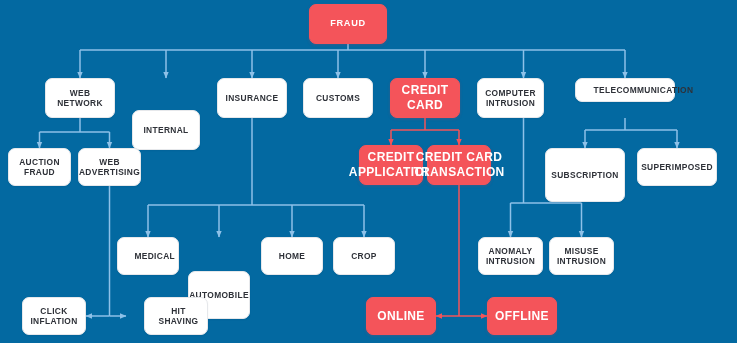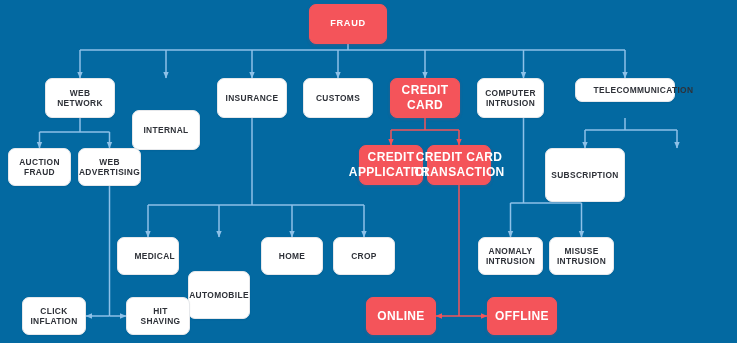--- a/index.html
+++ b/index.html
@@ -141,20 +141,23 @@
       <span class="lbl">CREDIT
 APPLICATION</span>
     </div>
     <div class="node accent" style="left: 427px; top: 145px; width: 64px; height: 40px;">
       <span class="lbl">CREDIT CARD
 TRANSACTION</span>
     </div>
     <div class="node plain" style="left: 545px; top: 148px; width: 80px; height: 54px;">
       <span class="lbl">SUBSCRIPTION</span>
     </div>
+    <div class="node plain" style="left: 637px; top: 148px; width: 80px; height: 38px;">
+      <span class="lbl">SUPERIMPOSED</span>
+    </div>
     <div class="node plain" style="left: 117px; top: 237px; width: 62px; height: 38px; justify-content: flex-end;">
       <span class="lbl">MEDICAL</span>
     </div>
     <div class="node plain" style="left: 188px; top: 237px; width: 62px; height: 48px; margin-top: 34px;">
       <span class="lbl">AUTOMOBILE</span>
     </div>
     <div class="node plain" style="left: 261px; top: 237px; width: 62px; height: 38px; text-align: center;">
       <span class="lbl">HOME</span>
     </div>
     <div class="node plain" style="left: 333px; top: 237px; width: 62px; height: 38px;">
@@ -165,21 +168,21 @@
 INTRUSION</span>
     </div>
     <div class="node plain" style="left: 549px; top: 237px; width: 65px; height: 38px;">
       <span class="lbl">MISUSE
 INTRUSION</span>
     </div>
     <div class="node plain" style="left: 22px; top: 297px; width: 64px; height: 38px;">
       <span class="lbl">CLICK
 INFLATION</span>
     </div>
-    <div class="node plain" style="left: 126px; top: 297px; width: 64px; height: 38px; padding-left: 8px;">
+    <div class="node plain" style="left: 144px; top: 297px; width: 64px; height: 38px; padding-left: 8px;">
       <span class="lbl">HIT SHAVING</span>
     </div>
     <div class="node accent" style="left: 366px; top: 297px; width: 70px; height: 38px;">
       <span class="lbl">ONLINE</span>
     </div>
     <div class="node accent" style="left: 487px; top: 297px; width: 70px; height: 38px;">
       <span class="lbl">OFFLINE</span>
     </div>
   </div>
 

